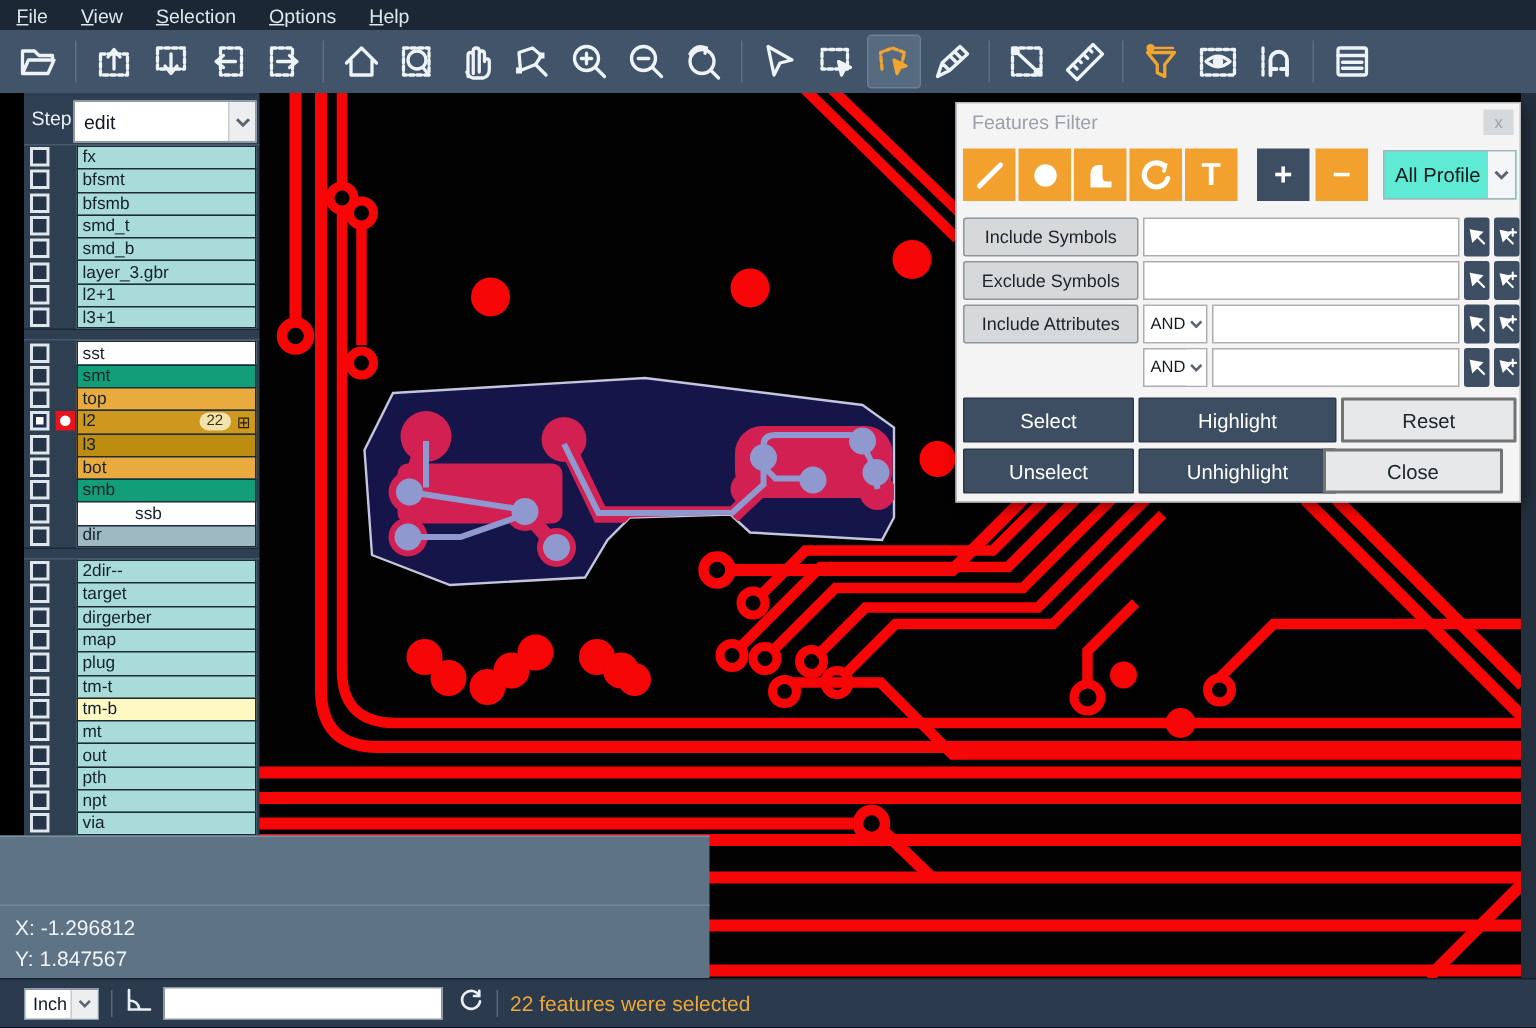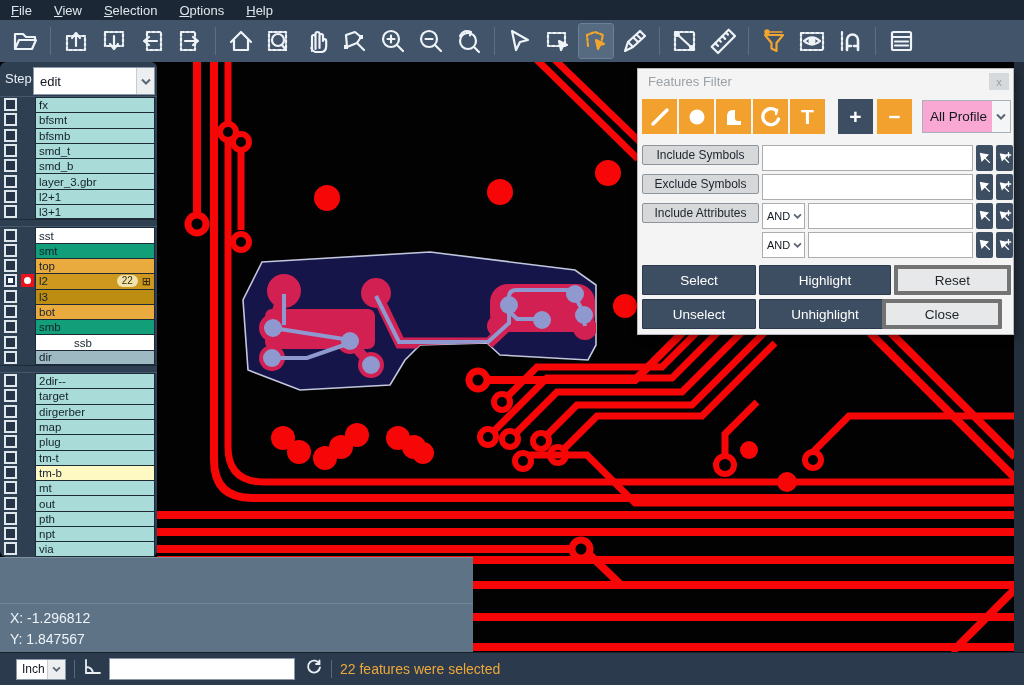--- a/index.html
+++ b/index.html
@@ -18,22 +18,22 @@
     background:#41546a; display:flex; align-items:center; padding-left:6px; z-index:30;}
   .tbtn { width:34px; height:34px; display:flex; align-items:center; justify-content:center;
     margin:0 2px; border-radius:2px; }
   .tbtn svg { stroke:#eef3f8; fill:none; stroke-width:2.2; stroke-linecap:round; stroke-linejoin:round;}
   .tbtn.active { background:#566a80; outline:1px solid #6d8097;}
   .tbtn.active svg { stroke:#f2a52f; }
   .tbtn.orange svg { stroke:#f2a52f; }
   .tsep { width:1px; height:28px; background:#5d7083; margin:0 6px; }
 
   
-  #sidebar { position:absolute; left:0; top:62px; width:157px; height:495px;
-    background:#2e3f52; z-index:20;border-radius:6px;}
+  #sidebar { position:absolute; left:16px; top:62px; width:157px; height:495px;
+    background:#2e3f52; z-index:20;}
   #steprow { position:absolute; left:0; top:4px; width:157px; height:25px; }
   #steplabel { position:absolute; left:5px; top:5px; color:#e9eff5; font-size:13px;}
   #stepdd { position:absolute; left:33px; top:1px; width:122px; height:28px; background:#fff;
     border:1px solid #7c8residue6; display:flex; align-items:center; }
   #stepdd { border:1px solid #8b98a6; }
   #stepdd .val { font-size:13px; color:#101820; padding-left:6px; flex:1;}
   .ddchev { width:18px; height:100%; background:#eceef0; display:flex; align-items:center;
     justify-content:center; border-left:1px solid #c8cdd2;}
   .ddchev svg { stroke:#5a6572; fill:none; stroke-width:2;}
   #layerlist { position:absolute; left:0; top:34px; width:157px; }
@@ -82,37 +82,37 @@
   #dialog { position:absolute; left:637px; top:68px; width:377px; height:267px;
     background:#f4f4f4; border:1px solid #b6babe; box-shadow:2px 3px 8px rgba(0,0,0,.45); z-index:40;}
   #dlgtitle { position:absolute; left:10px; top:5px; color:#9aa1a8; font-size:13px;}
   #dlgclose { position:absolute; right:4px; top:4px; width:20px; height:17px; background:#d6d9dc;
     color:#9aa1a8; font-size:11px; display:flex; align-items:center; justify-content:center;}
   .toolbtn { position:absolute; top:30px; width:35px; height:35px; background:#f2a02e;
     display:flex; align-items:center; justify-content:center; color:#fff;}
   .toolbtn.navy { background:#3d4e63; }
   .toolbtn svg { stroke:#fff; fill:none; stroke-width:3.4; stroke-linecap:round;}
   .toolbtn .glyph { font-size:21px; font-weight:bold; color:#fff; line-height:1;}
-  #profiledd { position:absolute; left:284px; top:31px; width:89px; height:33px; background:#f9a8d4;
+  #profiledd { position:absolute; left:284px; top:31px; width:89px; height:33px; background:#5eead4;
     border:1px solid #a9b1b9; display:flex; align-items:center;}
   #profiledd .val { flex:1; font-size:13.5px; color:#13191f; padding-left:7px;}
-  .frow-label { position:absolute; left:4px; width:117px; height:20px; background:#d6d8da;
+  .frow-label { position:absolute; left:4px; width:117px; height:26px; background:#d6d8da;
     border:1px solid #8d949b; border-radius:2px; font-size:12px; color:#1d242b;
     display:flex; align-items:center; justify-content:center;}
   .frow-input { position:absolute; height:26px; background:#fff; border:1px solid #adadad; font-size:12px; padding:0 4px;}
   .anddd { position:absolute; left:124px; width:43px; height:26px; background:#fff; border:1px solid #adadad;
     display:flex; align-items:center;}
   .anddd .val { flex:1; font-size:11px; color:#13191f; padding-left:4px;}
   .arrowbtn { position:absolute; width:17px; height:26px; background:#3d4e63; border-radius:2px;
     display:flex; align-items:center; justify-content:center;}
   .arrowbtn svg { stroke:#fff; fill:#fff; stroke-width:1.6; stroke-linecap:round;}
   .dlgbtn { position:absolute; height:30px; display:flex; align-items:center; justify-content:center;
     font-size:13.5px; border-radius:1px;}
   .dlgbtn.navy { background:#3d4e63; color:#fff; border:1px solid #2c3a4b;}
-  .dlgbtn.light { background:#e6e8ea; color:#20262c; border:4px solid #737373;}
+  .dlgbtn.light { background:#e6e8ea; color:#20262c; border:2px solid #737373;}
 </style>
 </head>
 <body>
 
 <div id="app">
 
   <div id="menubar">
     <span class="menu-item">File</span>
     <span class="menu-item">View</span>
     <span class="menu-item">Selection</span>

